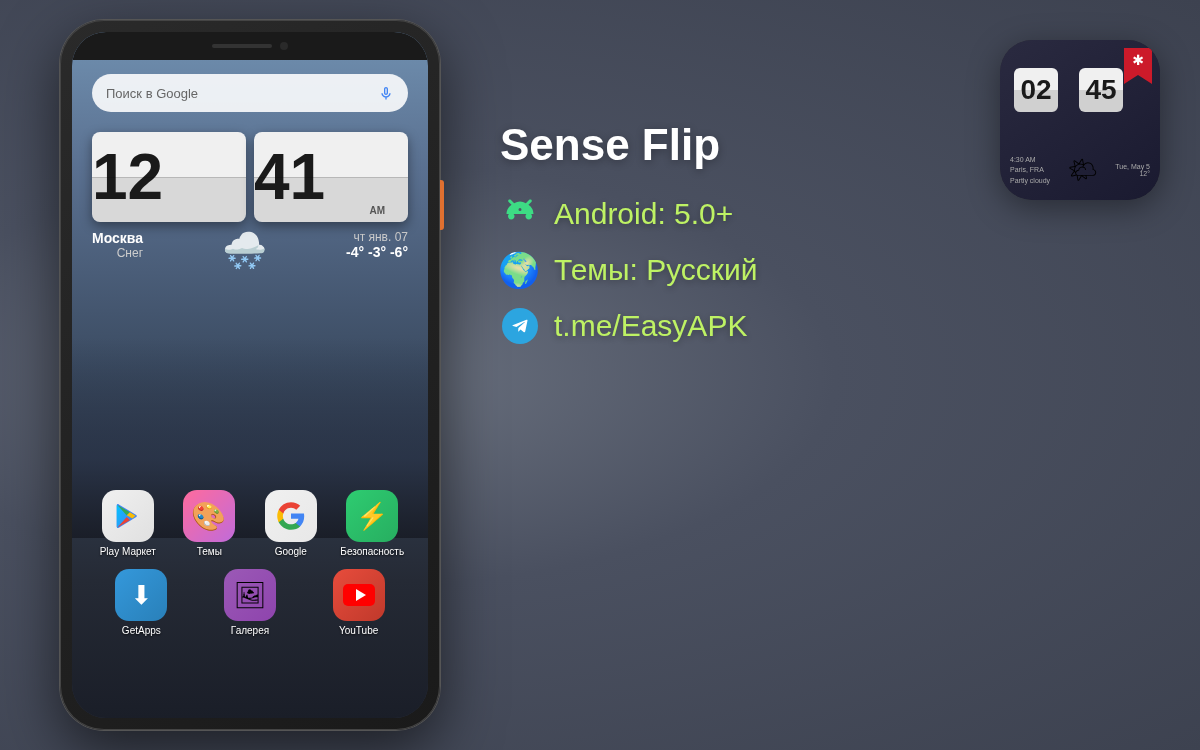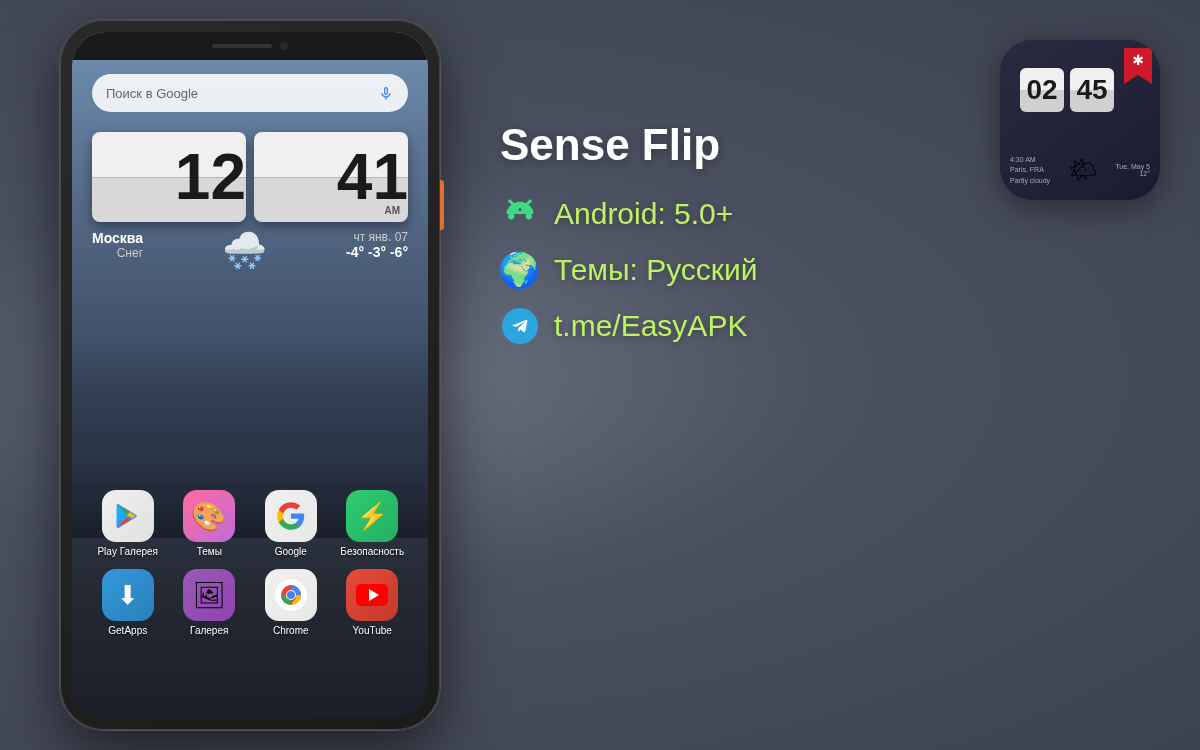--- a/index.html
+++ b/index.html
@@ -147,42 +147,42 @@
       margin-bottom: 8px;
     }
 
     .flip-digit {
       flex: 1;
       background: linear-gradient(180deg, #f0f0f0 0%, #f0f0f0 50%, #d8d8d8 50%, #d8d8d8 100%);
       border-radius: 8px;
       height: 90px;
       display: flex;
       align-items: center;
-      justify-content: flex-end;
+      justify-content: flex-start;
       font-size: 64px;
       font-weight: 700;
       color: #1a1a1a;
       box-shadow: 0 4px 12px rgba(0,0,0,0.4);
       position: relative;
     }
 
     .flip-digit::after {
       content: '';
       position: absolute;
       left: 0;
       right: 0;
       top: 50%;
       height: 1px;
       background: rgba(0,0,0,0.15);
     }
 
     .am-label {
       position: absolute;
       bottom: 6px;
-      right: 8px;
+      right: 23px;
       font-size: 10px;
       color: #555;
       font-weight: 600;
     }
 
     
     .weather-row {
       display: flex;
       align-items: flex-start;
       justify-content: space-between;
@@ -467,21 +467,21 @@
                 <linearGradient id="pg1" x1="0" y1="0" x2="1" y2="1">
                   <stop offset="0%" stop-color="#00c4ff"></stop>
                   <stop offset="100%" stop-color="#4285f4"></stop>
                 </linearGradient>
                 <path d="M3.5 3.2l9 9-9 9.1L3 20.5v-17l.5-.3z" fill="url(#pg1)"></path>
                 <path d="M3.5 3.2l10 5.8-2.5 2.5-7.5-8.3z" fill="#34a853"></path>
                 <path d="M3.5 21.1l7.5-8.3 2.5 2.5-10 5.8z" fill="#ea4335"></path>
                 <path d="M13.5 9l4.5 2.7-2.5 2.3-4.5-2.7 2.5-2.3z" fill="#fbbc04"></path>
               </svg>
             </div>
-            <span class="app-label">Play Галерея</span>
+            <span class="app-label">Play Маркет</span>
           </div>
           <div class="app-item">
             <div class="app-icon icon-themes">
               <span style="font-size:28px">🎨</span>
             </div>
             <span class="app-label">Темы</span>
           </div>
           <div class="app-item">
             <div class="app-icon icon-google">
               <svg width="30" height="30" viewBox="0 0 24 24">
@@ -508,35 +508,20 @@
             </div>
             <span class="app-label">GetApps</span>
           </div>
           <div class="app-item">
             <div class="app-icon icon-gallery">
               <span style="font-size:26px">🖼</span>
             </div>
             <span class="app-label">Галерея</span>
           </div>
           <div class="app-item">
-            <div class="app-icon icon-chrome">
-              <svg width="32" height="32" viewBox="0 0 32 32">
-                <circle cx="16" cy="16" r="16" fill="white"></circle>
-                <circle cx="16" cy="16" r="10" fill="#EA4335"></circle>
-                <path d="M16 6 A10 10 0 0 1 26 16 L21 16 A5 5 0 0 0 16 11 Z" fill="#4285F4"></path>
-                <path d="M16 6 A10 10 0 0 0 6 16 L8.5 11.7 A10 10 0 0 1 16 6 Z" fill="#4285F4" opacity="0"></path>
-                <path d="M26 16 A10 10 0 0 1 16 26 L18.5 21.7 A5 5 0 0 0 21 16 Z" fill="#FBBC05"></path>
-                <path d="M16 26 A10 10 0 0 1 6 16 L11 16 A5 5 0 0 0 16 21 Z" fill="#34A853"></path>
-                <circle cx="16" cy="16" r="5" fill="white"></circle>
-                <circle cx="16" cy="16" r="4" fill="#4285F4"></circle>
-              </svg>
-            </div>
-            <span class="app-label">Chrome</span>
-          </div>
-          <div class="app-item">
             <div class="app-icon icon-youtube">
               <svg width="32" height="22" viewBox="0 0 32 22">
                 <rect x="0" y="0" width="32" height="22" rx="5" fill="#FF0000"></rect>
                 <polygon points="13,5 13,17 23,11" fill="white"></polygon>
               </svg>
             </div>
             <span class="app-label">YouTube</span>
           </div>
         </div>
       </div>
@@ -549,21 +534,21 @@
 
   <div class="app-icon-large">
     <div class="app-icon-inner">
 
       <div style="position:absolute;inset:0;background:linear-gradient(145deg,#2a2a40,#1a1a30);border-radius:32px;"></div>
 
       <div class="bookmark-mark">
         <span class="bookmark-star">✱</span>
       </div>
 
-      <div style="position:absolute;top:28px;left:20px;display:flex;gap:6px;">
+      <div style="position:absolute;top:28px;left:14px;display:flex;gap:21px;">
         <div class="mini-digit">02</div>
         <div class="mini-digit">45</div>
       </div>
 
       <div style="position:absolute;bottom:14px;left:0;right:0;padding:0 10px;">
         <div style="display:flex;justify-content:space-between;align-items:center;">
           <div style="font-size:7px;color:#aaa;line-height:1.5;">
             <span>4:30 AM</span><br>
             <span>Paris, FRA</span><br>
             <span>Partly cloudy</span>

